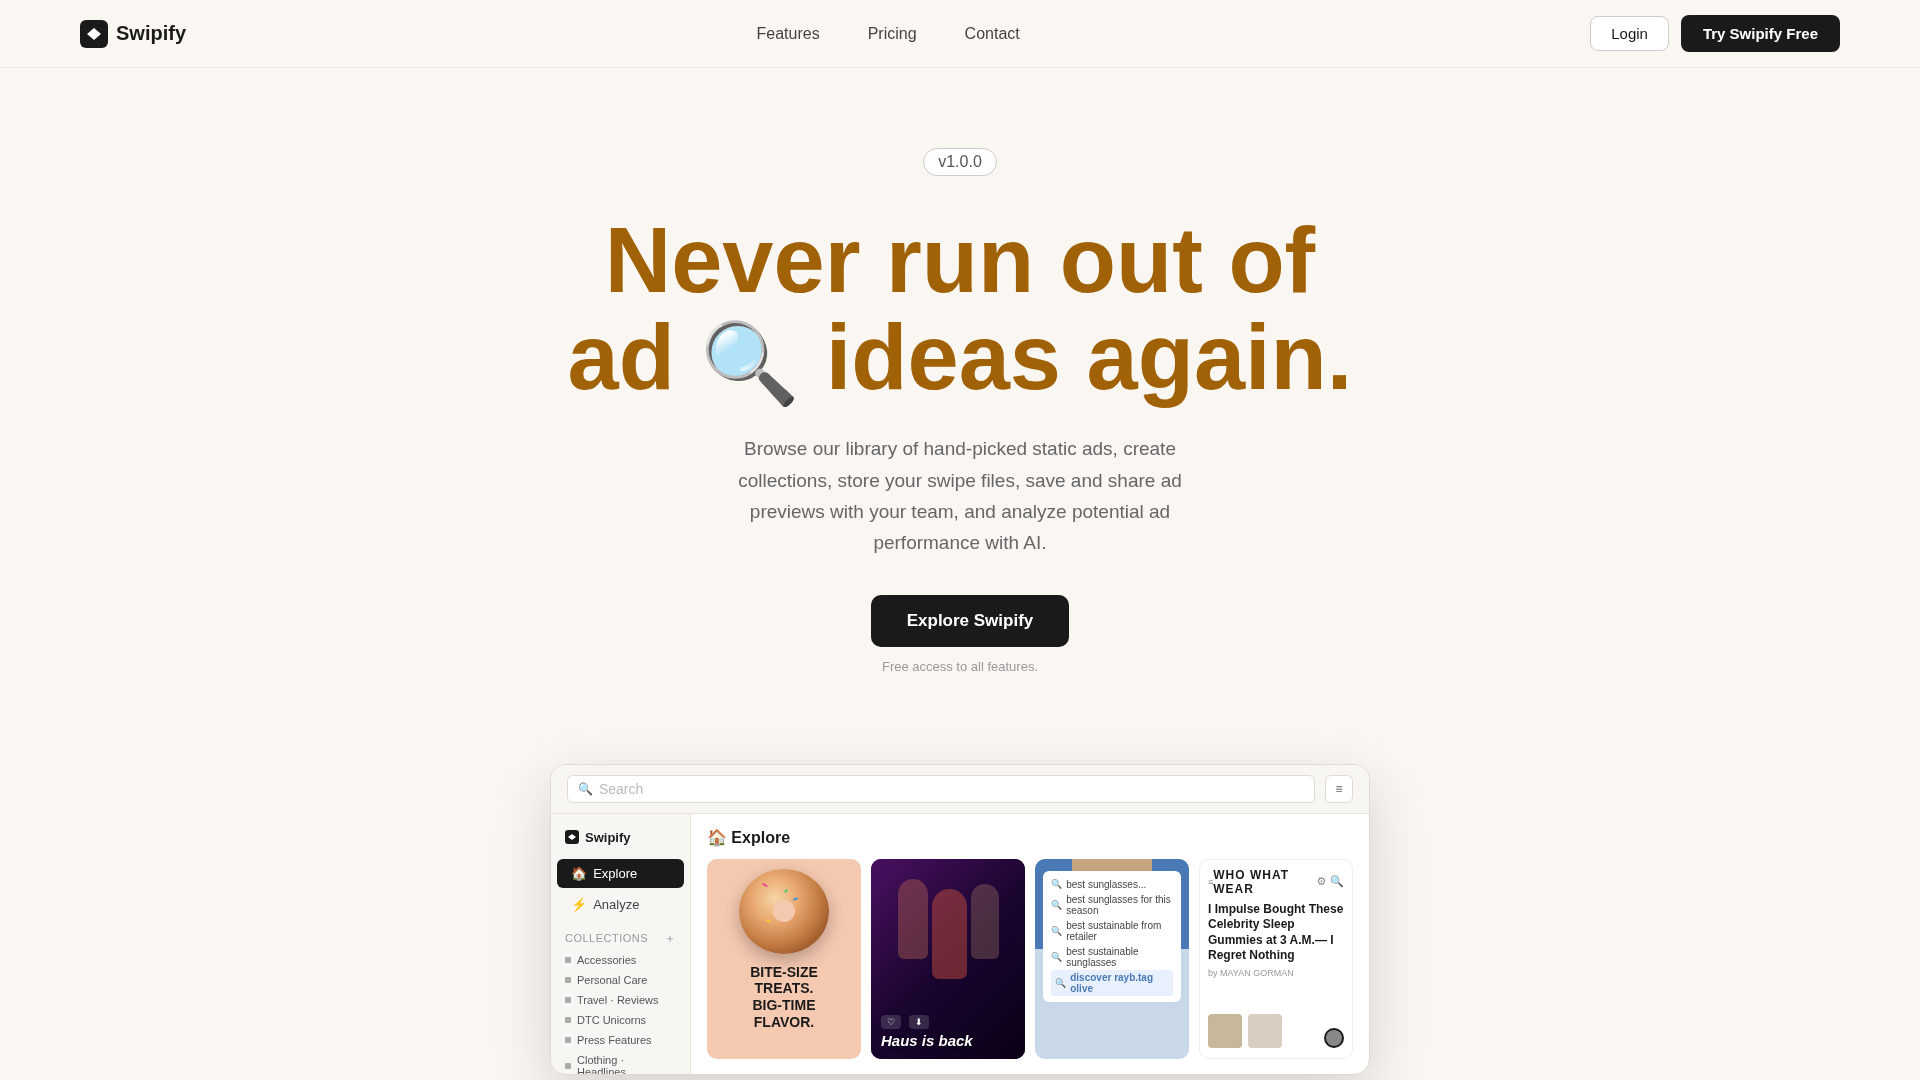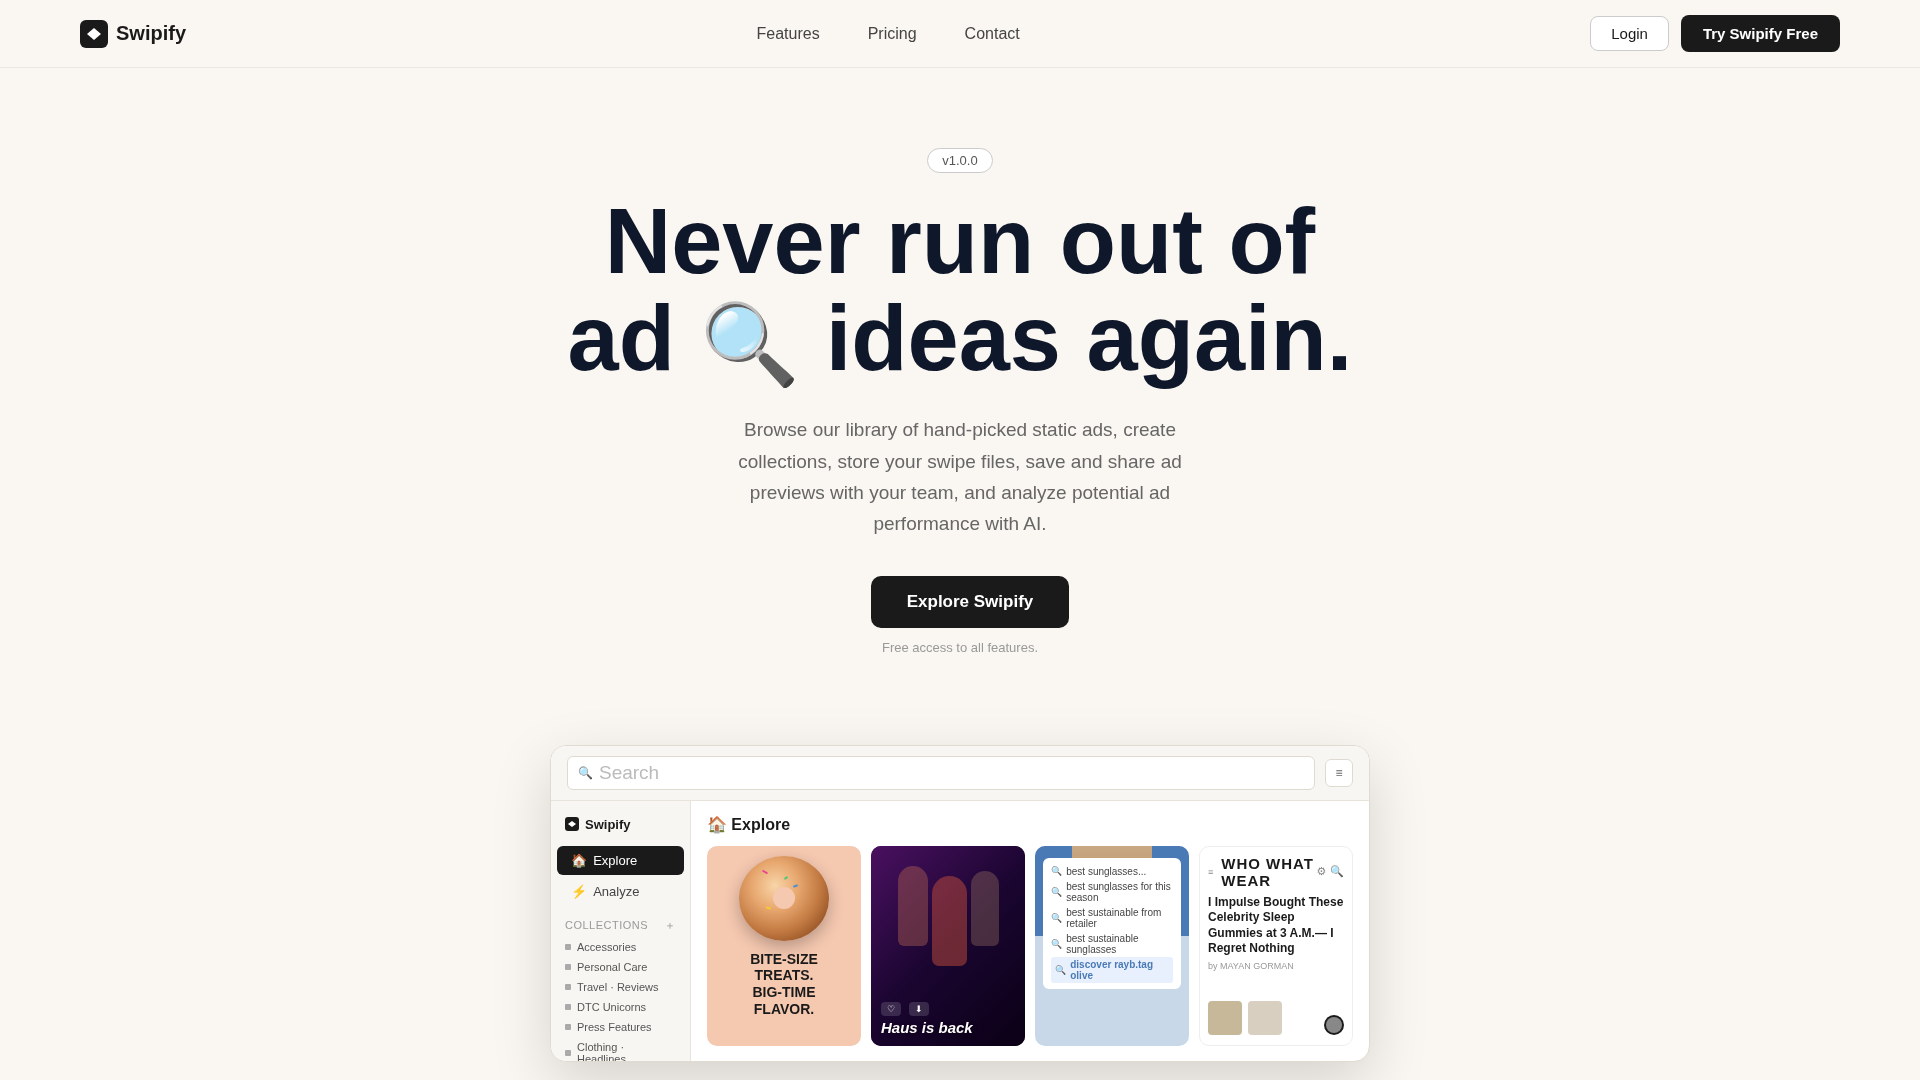--- a/index.html
+++ b/index.html
@@ -74,30 +74,30 @@
       flex-direction: column;
       align-items: center;
       padding: 80px 40px 60px;
       text-align: center;
     }
     .version-badge {
       display: inline-block;
       padding: 4px 14px;
       border: 1px solid #ccc;
       border-radius: 20px;
-      font-size: 13px;
+      font-size: 16px;
       color: #555;
-      margin-bottom: 20px;
+      margin-bottom: 36px;
       background: white;
     }
     .hero-title {
       font-size: 92px;
       font-weight: 800;
       line-height: 1.05;
-      color: #0f172a;
+      color: #a16207;
       max-width: 900px;
       margin-bottom: 28px;
     }
     .hero-subtitle {
       font-size: 19px;
       color: #666;
       max-width: 520px;
       line-height: 1.65;
       margin-bottom: 36px;
     }
@@ -317,26 +317,25 @@
       padding: 8px;
       border: 1px solid #eee;
     }
     .wwwear-header {
       display: flex;
       align-items: center;
       justify-content: space-between;
       margin-bottom: 6px;
     }
     .wwwear-title {
-      font-size: 15px;
+      font-size: 12px;
       font-weight: 800;
       letter-spacing: 1px;
       text-transform: uppercase;
       color: #1a1a1a;
-      margin-left: 8px;
     }
     .wwwear-article-title {
       font-size: 12px;
       font-weight: 700;
       color: #1a1a1a;
       line-height: 1.3;
       margin-bottom: 4px;
     }
     .wwwear-author {
       font-size: 9px;
@@ -387,21 +386,21 @@
   <button class="btn-explore">Explore Swipify</button>
   <span class="hero-free-text">Free access to all features.</span>
 </section>
 
 <div class="app-preview">
   <div class="app-window">
 
     <div class="app-toolbar">
       <div class="search-bar">
         <span style="color:#aaa;font-size:12px;">🔍</span>
-        <span style="font-size:19px;color:#bbb;">Search</span>
+        <span style="font-size:14px;color:#bbb;">Search</span>
       </div>
       <div class="filter-btn">
         <span>≡</span>
       </div>
     </div>
 
     <div class="app-body">
 
       <div class="app-sidebar">
         <div class="sidebar-brand">

